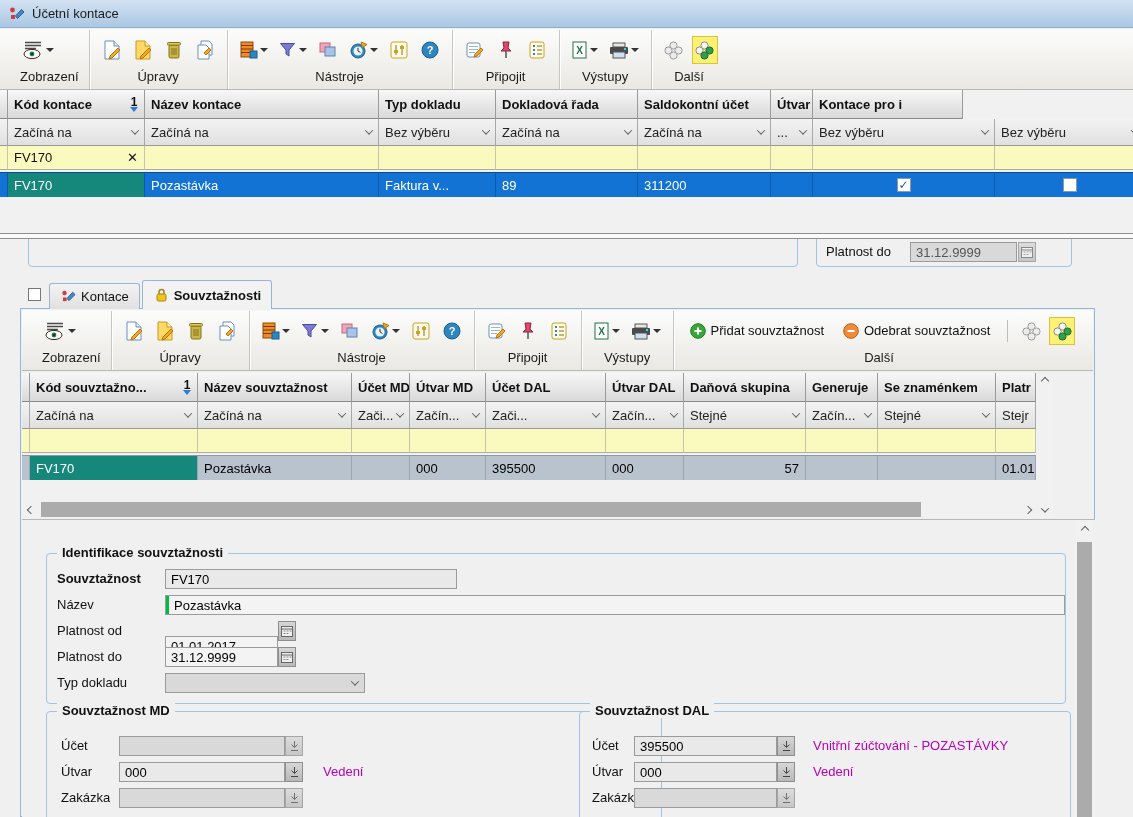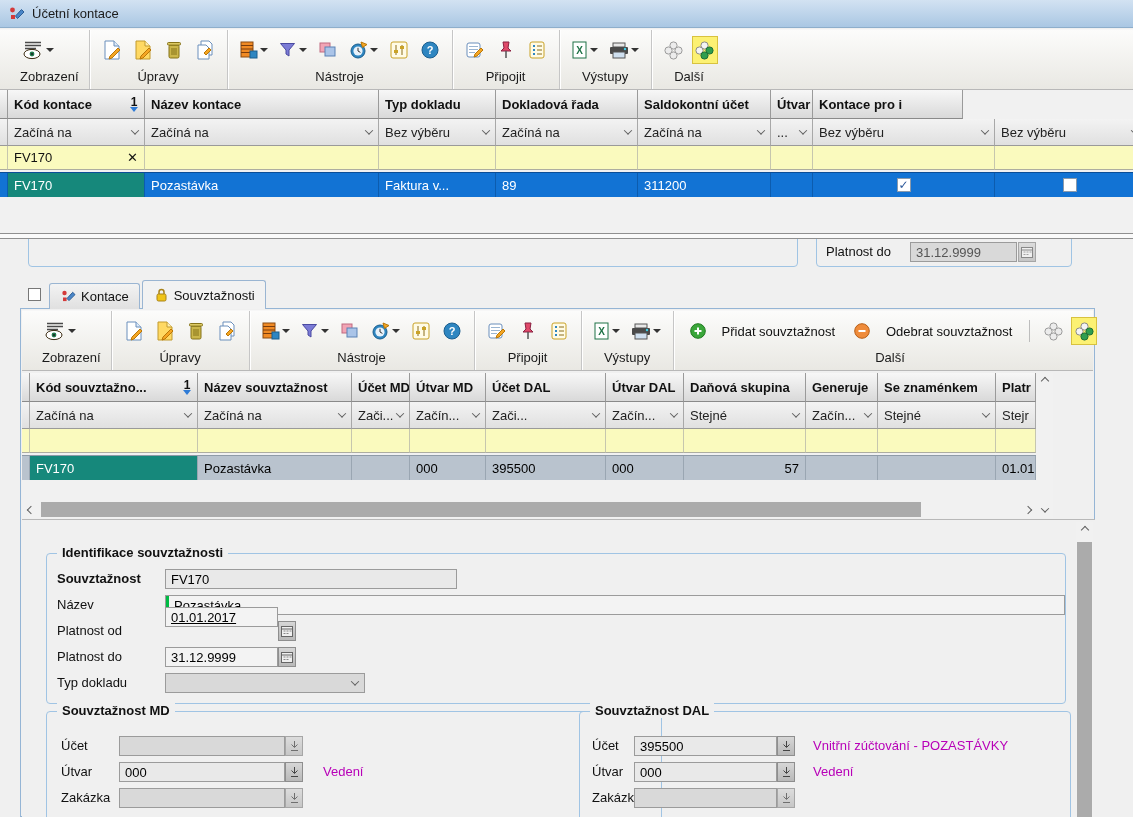--- a/index.html
+++ b/index.html
@@ -19,21 +19,21 @@
     border-bottom:1px solid #b8b8b8;display:flex;align-items:stretch;padding-left:10px;}
   .tb-group{display:flex;flex-direction:column;justify-content:flex-start;padding:4px 10px 2px 10px;
     border-right:1px solid #c6c6c6;box-shadow:1px 0 0 #fff;}
   .tb-group:last-child{border-right:none;box-shadow:none;}
   .tb-icons{display:flex;align-items:center;gap:7px;height:32px;}
   .tb-label{text-align:center;font-size:13px;color:#1a1a1a;padding-top:3px;white-space:nowrap;}
   .tbi{display:inline-flex;align-items:center;justify-content:center;width:24px;height:26px;cursor:default;}
   .tbi.wide{width:auto;gap:4px;padding:0 2px;}
   .caret{width:0;height:0;border-left:4px solid transparent;border-right:4px solid transparent;border-top:4px solid #333;display:inline-block;margin-left:-2px;}
   .hl{background:#fcf173;outline:1px solid #d8c23f;}
-  .tb-textbtn{display:flex;align-items:center;gap:16px;padding:0 6px;font-size:13px;white-space:nowrap;}
+  .tb-textbtn{display:flex;align-items:flex-start;gap:5px;padding:0 6px;font-size:13px;white-space:nowrap;}
   .minisep{width:1px;background:#bdbdbd;height:22px;margin:0 4px;}
 
   
   .grow{position:absolute;left:0;display:flex;}
   .cell{flex:0 0 auto;display:flex;align-items:center;padding:0 6px;overflow:hidden;white-space:nowrap;}
   .hc{height:29px;background:linear-gradient(#f7f7f7,#d9d9d9);border-right:1px solid #9a9a9a;
     border-bottom:1px solid #8a8a8a;font-weight:bold;justify-content:space-between;}
   .fc{height:27px;background:linear-gradient(#f3f3f3,#e0e0e0);border-right:1px solid #a8a8a8;
     border-bottom:1px solid #9a9a9a;color:#222;justify-content:space-between;}
   .yc{height:24px;background:#fafabe;border-right:1px solid #c6c6ae;border-bottom:1px solid #adada0;justify-content:space-between;}
@@ -58,21 +58,21 @@
   .filler{background:#f1f1f1;}
 
   
   .splitter{height:6px;border-top:1px solid #8f8f8f;border-bottom:1px solid #8f8f8f;background:#fafafa;}
   .cutbox{position:absolute;height:60px;border:1px solid #a0c4e4;border-radius:4px;background:transparent;}
 
   
   .tab{display:flex;align-items:center;gap:5px;padding:0 10px;height:26px;font-size:13px;
     border:1px solid #9ab5d2;border-bottom:none;border-radius:3px 3px 0 0;
     background:linear-gradient(#f3f3f3,#e0e0e0);margin-right:2px;}
-  .tab.active{background:#f2f2f2;font-weight:normal;height:29px;position:relative;z-index:3;}
+  .tab.active{background:#f2f2f2;font-weight:bold;height:29px;position:relative;z-index:3;}
   .tabcb{width:13px;height:13px;border:1px solid #777;background:#fff;}
 
   
   .panel{left:20px;top:308px;width:1075px;height:509px;border:1px solid #95b5d5;background:#f0f0f0;z-index:1;}
 
   
   .sb-track{background:#f1f1f1;position:absolute;}
   .sb-btn{position:absolute;background:#f1f1f1;display:flex;align-items:center;justify-content:center;}
   .sb-thumb{position:absolute;background:#ababab;}
 
@@ -734,21 +734,21 @@
       <div class="flabel b" style="left:35px;top:51px;">Souvztažnost</div>
       <div class="fld" style="left:143px;top:49px;width:292px;">FV170</div>
 
       <div class="flabel" style="left:35px;top:77px;">Název</div>
       <div class="fld lite" style="left:143px;top:75px;width:900px;padding-left:8px;">
         <span class="greenbar"></span>
         <span>Pozastávka</span>
       </div>
 
       <div class="flabel" style="left:35px;top:103px;">Platnost od</div>
-      <div class="fld lite" style="left:143px;top:87px;width:113px;text-decoration:underline;">01.01.2017</div>
+      <div class="fld lite" style="left:143px;top:116px;width:113px;">01.01.2017</div>
       <div class="sqbtn" style="left:256px;top:101px;">
           <svg width="12" height="12">
             <rect x="0.5" y="1.5" width="11" height="10" fill="#efefef" stroke="#666"></rect>
             <path d="M0.5 4h11" stroke="#666"></path>
             <path d="M2.5 6h2M5.5 6h2M8.5 6h2M2.5 8.5h2M5.5 8.5h2" stroke="#888"></path>
           </svg>
         </div>
 
       <div class="flabel" style="left:35px;top:129px;">Platnost do</div>
       <div class="fld lite" style="left:143px;top:127px;width:113px;">31.12.9999</div>

